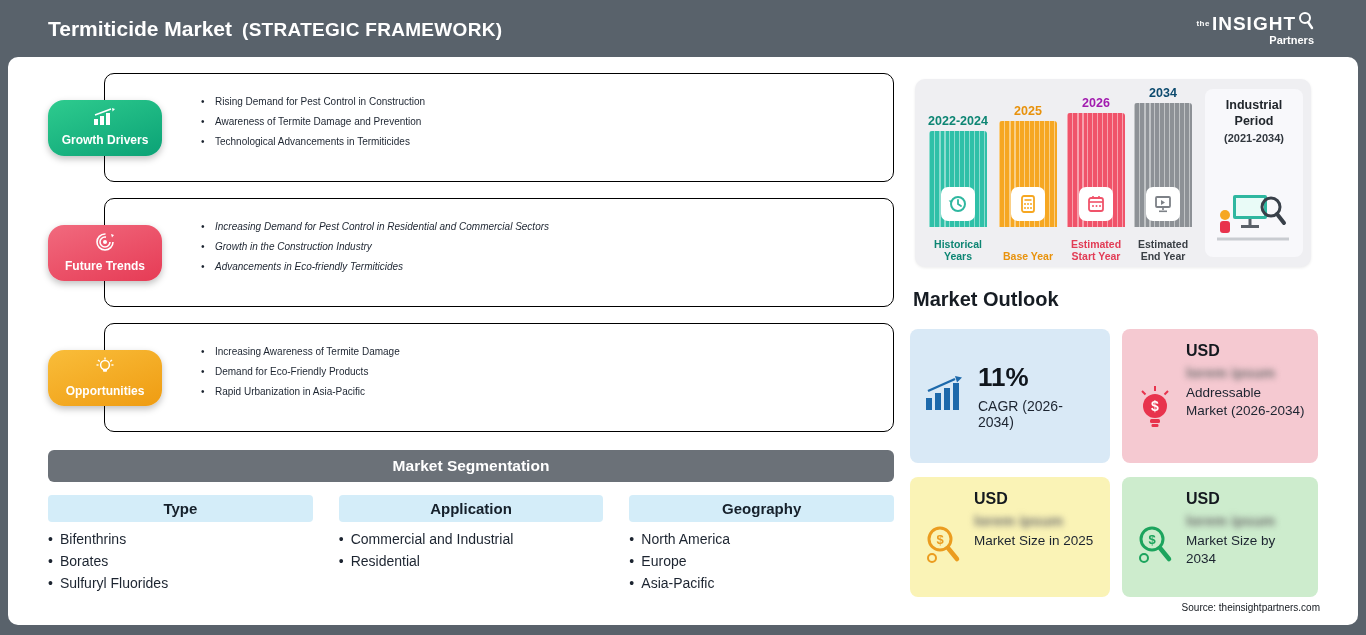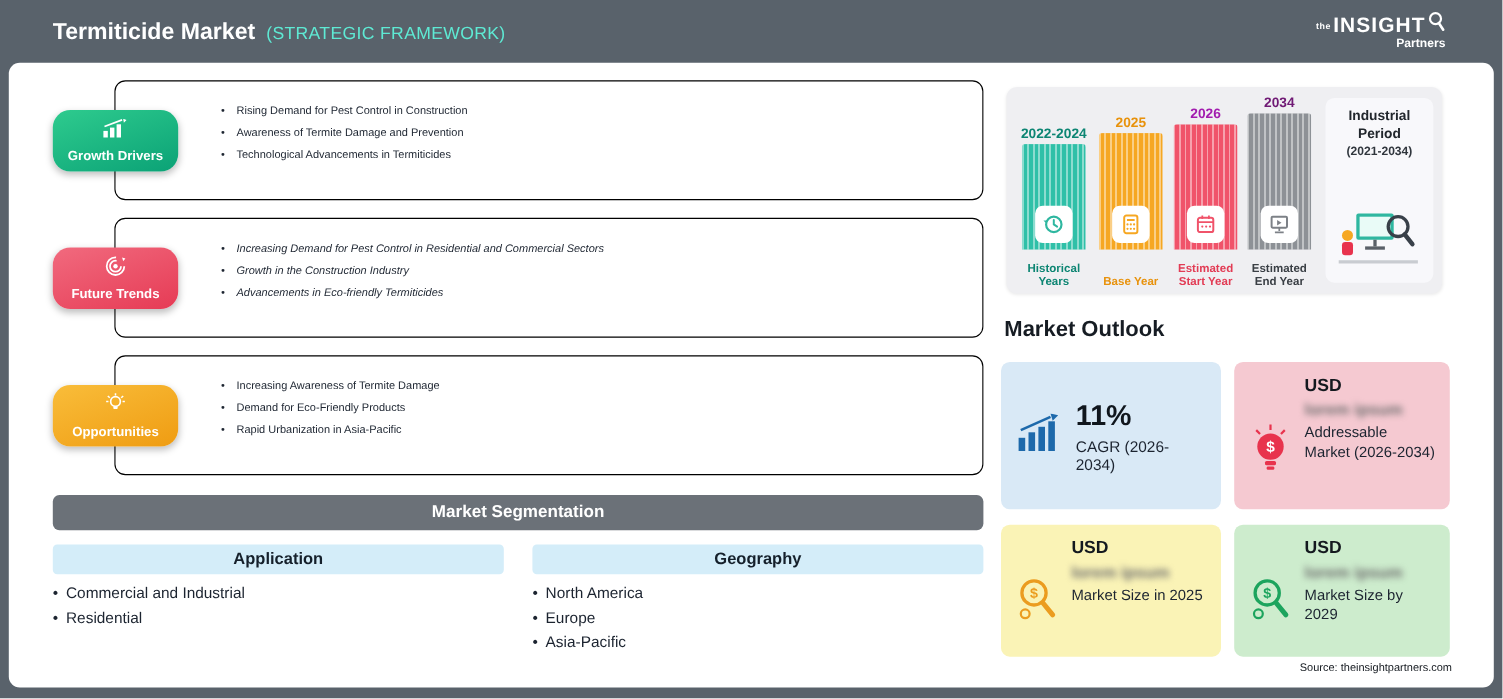--- a/index.html
+++ b/index.html
@@ -2,21 +2,21 @@
 <html><head>
 <meta charset="utf-8">
 <style>
   html,body{margin:0;padding:0;}
   .page{position:relative;width:1366px;height:635px;background:#59626b;font-family:"Liberation Sans",sans-serif;overflow:hidden;}
 
   
   .hdr{position:absolute;top:0;left:0;right:0;height:57px;display:flex;align-items:center;justify-content:space-between;padding:0 52px 0 48px;box-sizing:border-box;}
   .title-wrap{display:flex;align-items:baseline;gap:10px;}
   .title{color:#ffffff;font-size:21px;font-weight:700;}
-  .subtitle{color:#5eead4;font-size:16px;font-weight:400;letter-spacing:.3px;}
+  .subtitle{color:#ffffff;font-size:19px;font-weight:700;letter-spacing:.3px;}
   .logo{color:#fff;text-align:right;line-height:1;}
   .logo-top{display:flex;align-items:flex-end;gap:2px;justify-content:flex-end;}
   .logo-the{font-size:8px;font-weight:700;letter-spacing:.5px;margin-bottom:5px;}
   .logo-main{font-size:19px;font-weight:700;letter-spacing:1px;}
   .logo-sub{font-size:11px;font-weight:700;margin-top:2px;text-align:right;}
 
   
   .content{position:absolute;left:8px;top:57px;width:1350px;height:568px;background:#ffffff;border-radius:10px;}
 
   
@@ -50,21 +50,21 @@
   .tbar1{left:14px;height:96px;background-color:#2fc0a8;}
   .tbar2{left:84px;height:106px;background-color:#f6a722;}
   .tbar3{left:152px;height:114px;background-color:#f0536a;}
   .tbar4{left:219px;height:124px;background-color:#8d9196;}
   .tbar1{background-image:repeating-linear-gradient(90deg,rgba(255,255,255,.45) 0 1.5px,transparent 1.5px 5px);}
   .bicon{position:absolute;left:50%;transform:translateX(-50%);bottom:6px;width:34px;height:34px;background:#fff;border-radius:7px;display:flex;align-items:center;justify-content:center;}
   .tyear{position:absolute;font-weight:700;font-size:12.5px;width:70px;text-align:center;}
   .ty1{left:8px;bottom:139px;color:#0d8573;}
   .ty2{left:78px;bottom:149px;color:#e8920c;}
   .ty3{left:146px;bottom:157px;color:#a21caf;margin-top:29px;}
-  .ty4{left:213px;bottom:167px;color:#701a75;}
+  .ty4{left:213px;bottom:167px;color:#0c4a6e;}
   .tlabel{position:absolute;bottom:5px;width:66px;text-align:center;font-size:10.5px;font-weight:700;line-height:1.15;}
   .tl1{left:10px;color:#0d8573;}
   .tl2{left:80px;color:#e8920c;}
   .tl3{left:148px;color:#e23c55;}
   .tl4{left:215px;color:#3a3f45;}
   .assess{position:absolute;left:290px;top:10px;width:98px;height:168px;background:#f8f8fb;border-radius:8px;text-align:center;padding-top:9px;box-sizing:border-box;}
   .assess-title{font-weight:700;font-size:12.5px;color:#21262c;line-height:1.25;}
   .assess-range{font-size:11px;font-weight:600;color:#30363d;margin-top:3px;}
   .assess-illu{position:absolute;left:8px;bottom:6px;}
 
@@ -175,20 +175,28 @@
             <li>Increasing Awareness of Termite Damage</li>
             <li>Demand for Eco-Friendly Products</li>
             <li>Rapid Urbanization in Asia-Pacific</li>
           </ul>
         </div>
       </div>
 
       <div class="seg-title">Market Segmentation</div>
       <div class="seg-cols">
         <div class="seg-col">
+          <div class="seg-head">Type</div>
+          <ul class="seg-list">
+            <li>Bifenthrins</li>
+            <li>Borates</li>
+            <li>Sulfuryl Fluorides</li>
+          </ul>
+        </div>
+        <div class="seg-col">
           <div class="seg-head">Application</div>
           <ul class="seg-list">
             <li>Commercial and Industrial</li>
             <li>Residential</li>
           </ul>
         </div>
         <div class="seg-col">
           <div class="seg-head">Geography</div>
           <ul class="seg-list">
             <li>North America</li>
@@ -330,18 +338,18 @@
       <span class="icon-abs" style="top:46px;">
         <svg width="42" height="48" viewBox="0 0 42 48">
             <circle cx="17" cy="16" r="11" fill="none" stroke="#1ca45d" stroke-width="3"></circle>
             <text x="17" y="21" font-size="13" font-weight="bold" fill="#1ca45d" text-anchor="middle" font-family="Liberation Sans, sans-serif">$</text>
             <line x1="25" y1="25" x2="34" y2="36" stroke="#1ca45d" stroke-width="4.5" stroke-linecap="round"></line>
             <circle cx="9" cy="35" r="4" fill="none" stroke="#1ca45d" stroke-width="2"></circle>
           </svg>
       </span>
       <div class="currency">USD</div>
       <span class="blur">lorem ipsum</span>
-      <div class="card-label">Market Size by 2029</div>
+      <div class="card-label">Market Size by 2034</div>
     </div>
 
     <div class="source">Source: theinsightpartners.com</div>
   </div>
 </div>
 
 </body></html>

